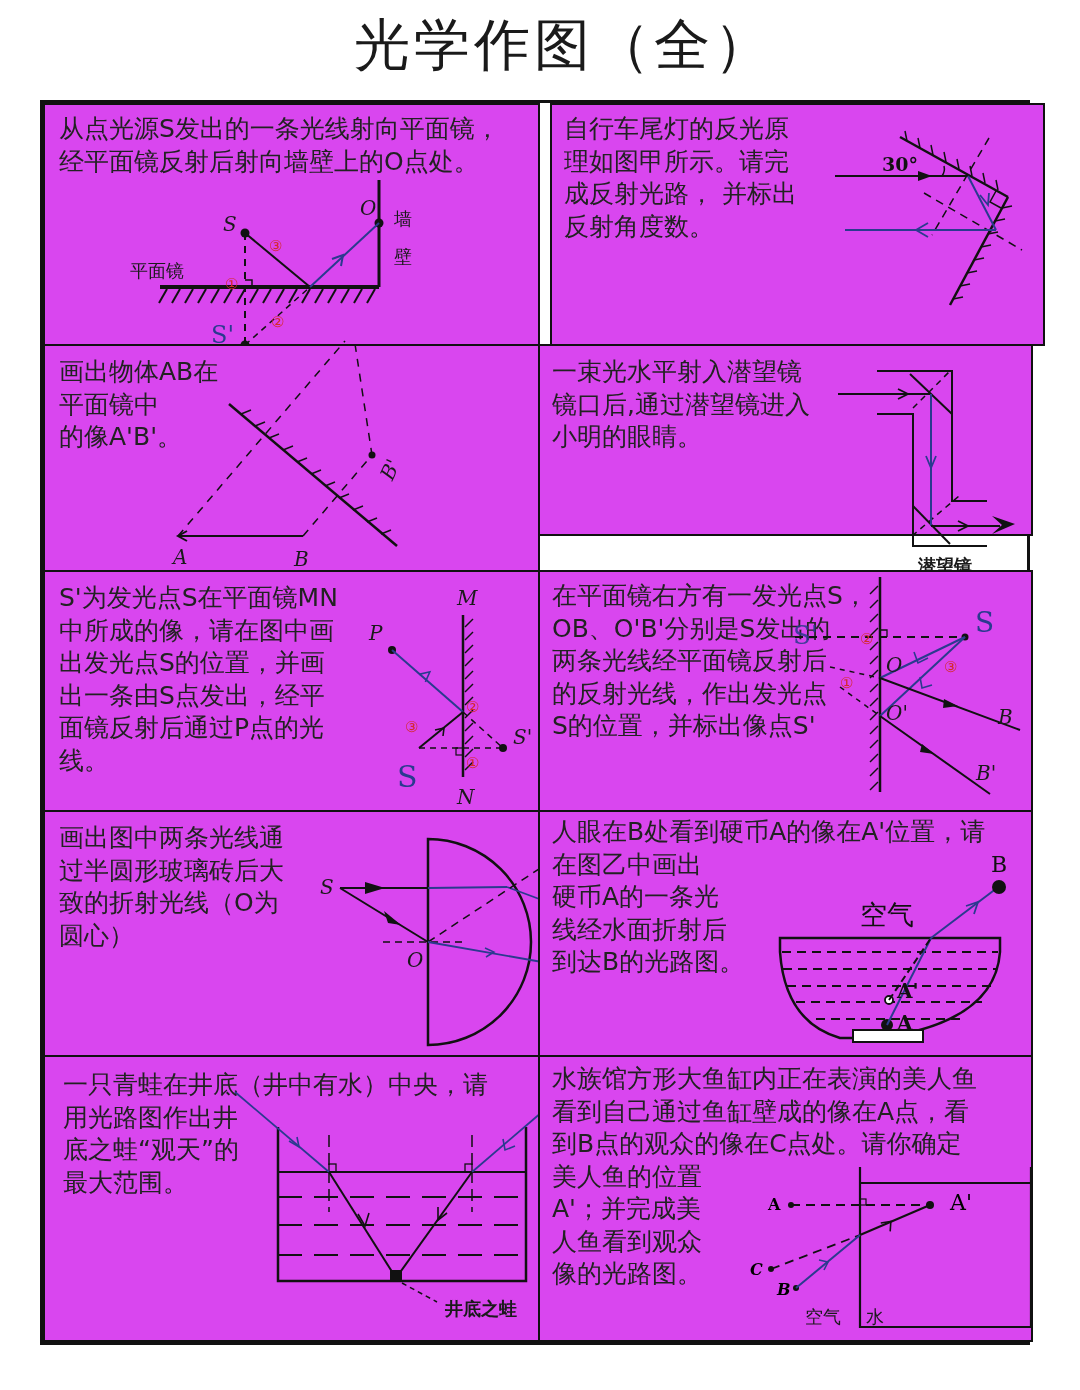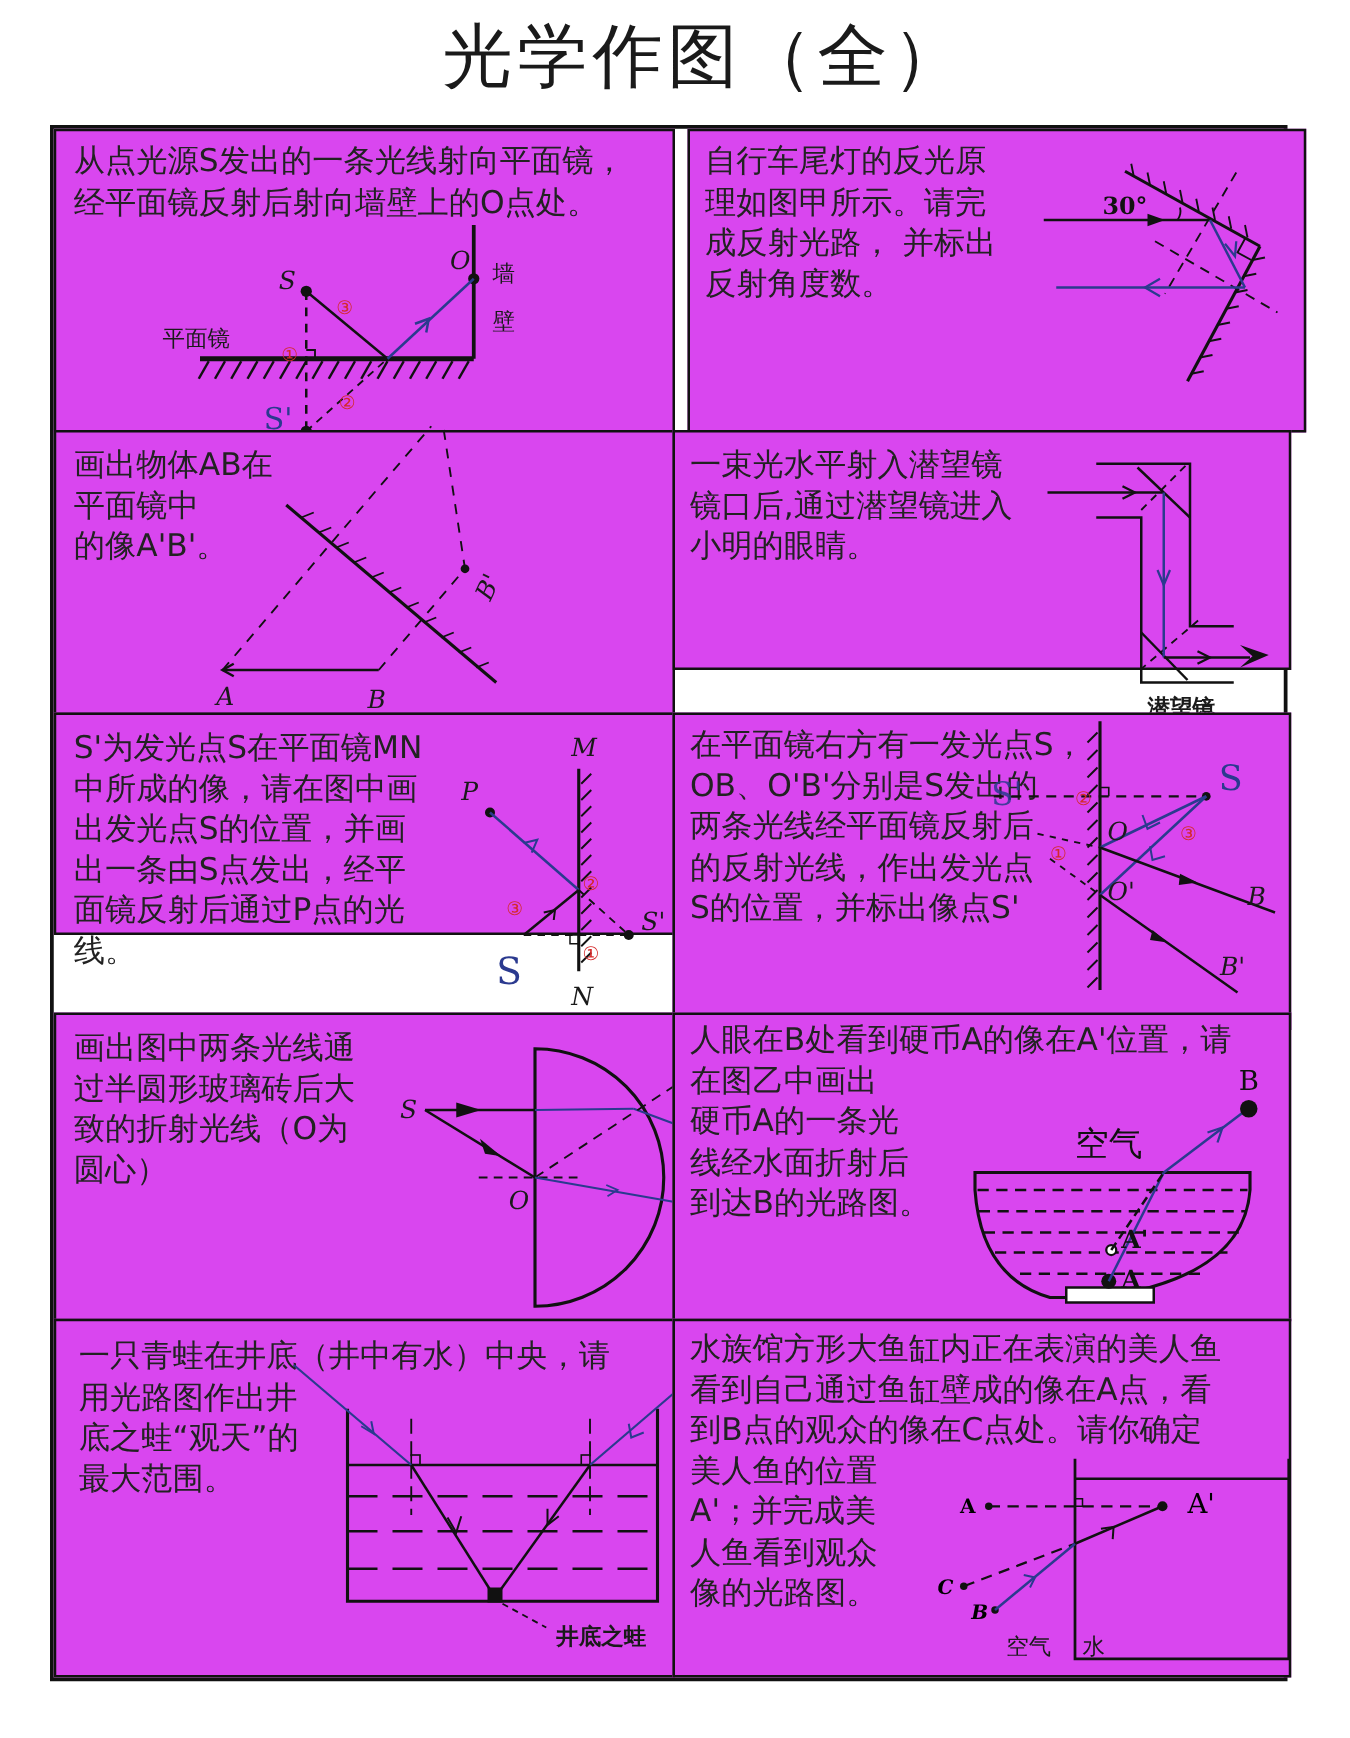--- a/index.html
+++ b/index.html
@@ -157,21 +157,21 @@
       <line x1="372" y1="190" x2="419" y2="150" stroke="#111" stroke-width="1.5" stroke-dasharray="6,5"></line>
       <line x1="391" y1="48" x2="391" y2="180" stroke="#2b3a8f" stroke-width="2"></line>
       <polyline points="386,110 391,122 396,110" fill="none" stroke="#2b3a8f" stroke-width="1.8"></polyline>
       <line x1="391" y1="180" x2="460" y2="180" stroke="#111" stroke-width="2"></line>
       <polyline points="418,175 428,180 418,185" fill="none" stroke="#111" stroke-width="1.8"></polyline>
       <polygon points="452,170 475,178 452,188 462,179" fill="#111"></polygon>
       <text class="cn" x="378" y="226" font-size="15" font-weight="bold">潜望镜</text>
     </svg>
   </div>
 
-  <div class="cell" style="left:0;top:467px;width:497px;height:178px;">
+  <div class="cell" style="left:0;top:467px;width:497px;height:242px;">
     <div class="qtext" style="left:14px;top:10px;">S'为发光点S在平面镜MN
 中所成的像，请在图中画
 出发光点S的位置，并画
 出一条由S点发出，经平
 面镜反射后通过P点的光
 线。</div>
     <svg width="497" height="242">
       <line x1="418" y1="43" x2="418" y2="205" stroke="#111" stroke-width="2.5"></line>
       <g stroke="#111" stroke-width="1.5">
         <line x1="420" y1="55" x2="428" y2="47"></line>

